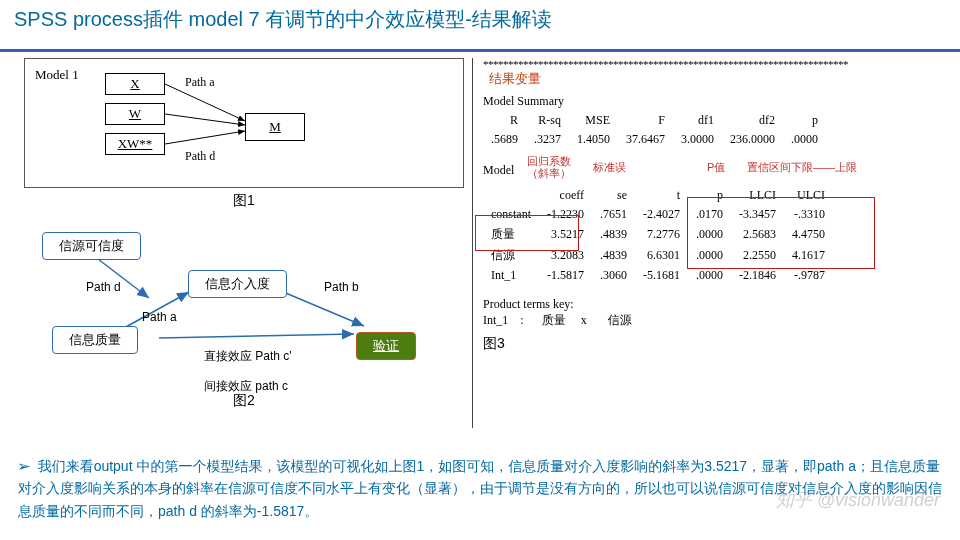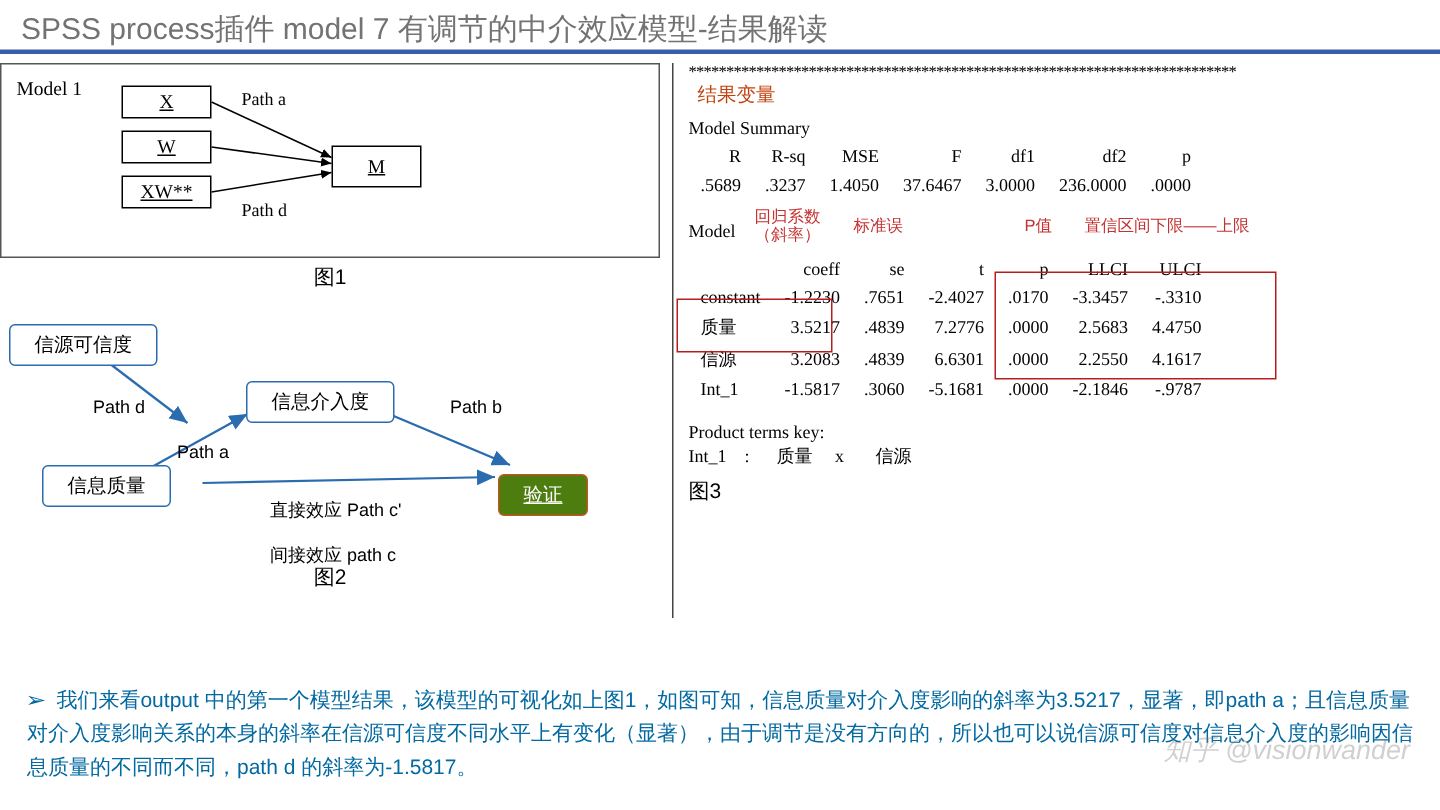--- a/index.html
+++ b/index.html
@@ -1,19 +1,19 @@
 <!DOCTYPE html>
 <html><head>
 <meta charset="utf-8">
 <style>
   * { box-sizing: border-box; margin: 0; padding: 0; }
   body { width: 960px; height: 540px; font-family: "Microsoft YaHei", Arial, sans-serif; background: #fff; position: relative; overflow: hidden; }
-  .title-bar { font-size: 20px; color: #737373; padding: 6px 14px 0; }
+  .title-bar { font-size: 20px; color: #0369a1; padding: 6px 14px 16px; }
   .rule { height: 3px; background: #3b5eab; margin-bottom: 6px; }
-  .content { display: flex; padding: 0 0; gap: 8px; }
+  .content { display: flex; padding: 0 24px; gap: 8px; }
 
   
   .left { width: 440px; }
   .fig1 { border: 1px solid #555; height: 130px; position: relative; font-family: "Times New Roman", serif; font-size: 13px; }
   .fig1 .mlabel { position: absolute; left: 10px; top: 8px; }
   .varbox { position: absolute; border: 1px solid #000; width: 60px; height: 22px; text-align: center; line-height: 20px; font-family: "Times New Roman", serif; }
   .varbox span { text-decoration: underline; }
   .bx-x { left: 80px; top: 14px; }
   .bx-w { left: 80px; top: 44px; }
   .bx-xw { left: 80px; top: 74px; }
@@ -21,21 +21,21 @@
   .plabel { position: absolute; font-size: 12px; }
   .pl-a { left: 160px; top: 16px; }
   .pl-d { left: 160px; top: 90px; }
   
   .fig1 svg { position: absolute; left: 0; top: 0; width: 100%; height: 100%; }
   .cap { text-align: center; font-size: 14px; margin: 4px 0 18px; }
 
   .fig2 { position: relative; height: 160px; font-size: 13px; }
   .fig2 svg { position: absolute; left: 0; top: 0; width: 100%; height: 100%; }
   .node { position: absolute; border: 1px solid #2b6cb0; background: #fff; border-radius: 4px; padding: 4px 16px; font-size: 13px; }
-  .n-yx { left: 6px; top: 4px; }
+  .n-yx { left: 18px; top: 4px; }
   .n-mz { left: 164px; top: 42px; }
   .n-xz { left: 28px; top: 98px; }
   .n-yz { left: 332px; top: 104px; background: #4d7c0f; color: #fff; border-color: #c05621; text-decoration: underline; }
   .elab { position: absolute; font-size: 12px; }
 
   
   .right { flex: 1; font-family: "Times New Roman", serif; font-size: 12px; position: relative; padding-left: 10px; border-left: 1px solid #444; height: 370px; }
   .ast { letter-spacing: -0.5px; font-size: 11px; overflow: hidden; white-space: nowrap; }
   .ov-box { border: 1.5px solid #b91c1c; display: inline-block; padding: 2px 52px 4px 4px; margin: 2px 0 4px; }
   .redtxt { color: #c2410c; font-family: "Microsoft YaHei", sans-serif; display: inline-block; }

